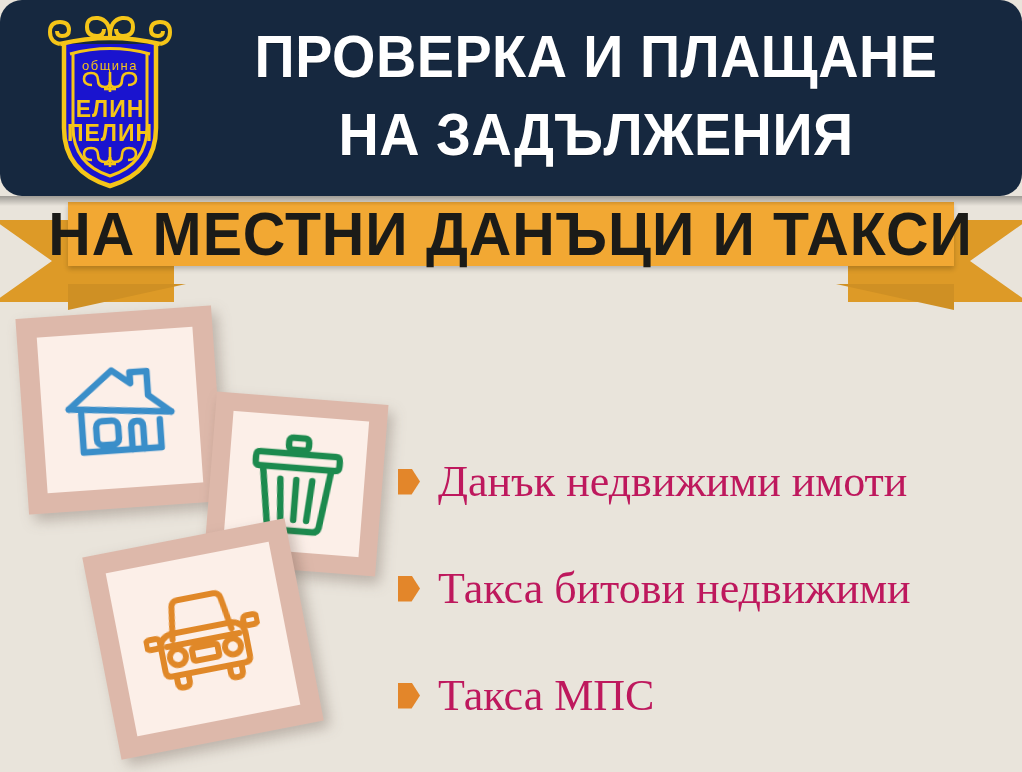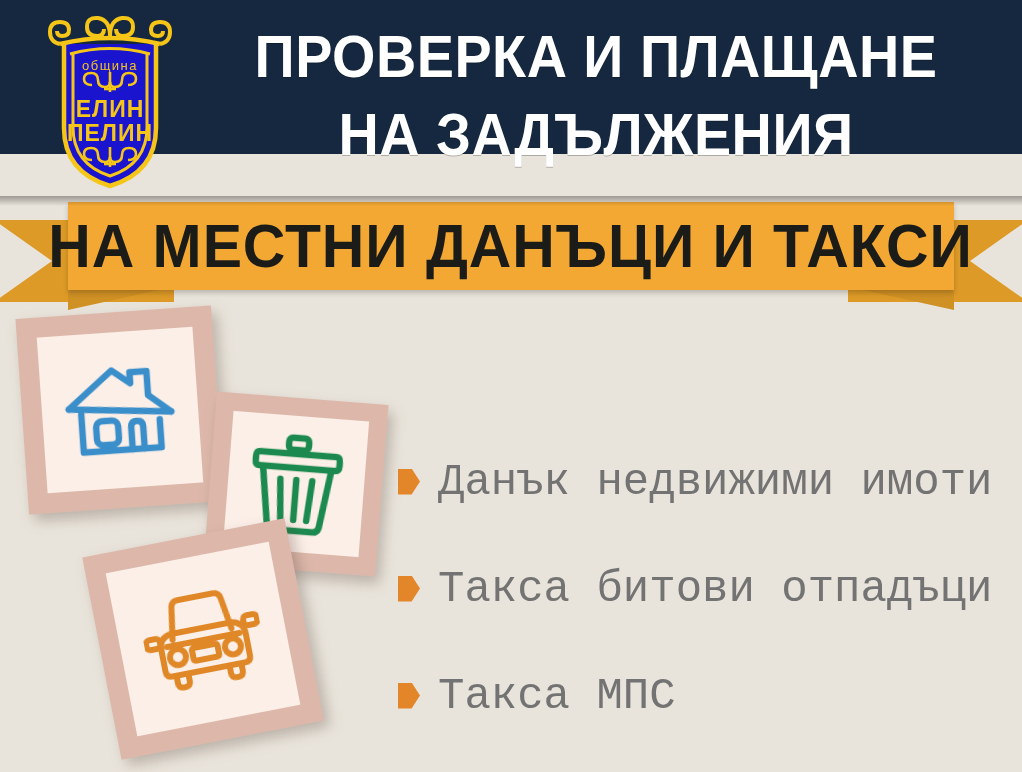--- a/index.html
+++ b/index.html
@@ -14,23 +14,24 @@
     font-family: "Liberation Sans", sans-serif;
     overflow: hidden;
     position: relative;
   }
 
   
   .header {
     position: absolute;
     left: 0; top: 0;
     width: 1022px;
-    height: 154px;
+    height: 196px;
     background: #16283f;
     z-index: 10;
+    border-radius: 22px;
   }
   .header-shadow {
     position: absolute;
     left: 0; top: 196px;
     width: 1022px;
     height: 10px;
     background: linear-gradient(to bottom, rgba(0,0,0,0.32), rgba(0,0,0,0));
     z-index: 9;
   }
 
@@ -92,21 +93,21 @@
     top: 86px;
     width: 118px; height: 26px;
     background: #cf9024;
   }
   .ribbon-fold.left  { left: 68px;  clip-path: polygon(0 0, 118px 0, 0 26px); }
   .ribbon-fold.right { right: 68px; clip-path: polygon(0 0, 118px 0, 118px 26px); }
   
   .ribbon-main {
     position: absolute;
     left: 68px; top: 4px;
-    width: 886px; height: 88px;
+    width: 886px; height: 64px;
     background: #f2a833;
     box-shadow: 0 3px 5px rgba(0,0,0,0.20);
     display: flex;
     align-items: center;
     justify-content: center;
     text-align: center;
   }
   .ribbon-text {
     color: #1b1b18;
     font-family: "Liberation Sans Narrow", "Liberation Sans", sans-serif;
@@ -170,24 +171,24 @@
     height: 107px;
   }
   .bullet-marker {
     flex: 0 0 auto;
     width: 22px; height: 26px;
     margin-right: 18px;
     background: #e3862a;
     clip-path: polygon(0 0, 62% 0, 100% 50%, 62% 100%, 0 100%);
   }
   .bullet-label {
-    font-family: Liberation Mono, monospace;
+    font-family: Liberation Serif, serif;
     font-size: 44px;
     line-height: 46px;
-    color: #737373;
+    color: #be185d;
     white-space: nowrap;
   }
 </style>
 </head>
 <body>
 
 <div class="header">
 
   <div class="crest">
     <svg viewBox="0 0 136 180" xmlns="http://www.w3.org/2000/svg">
@@ -303,21 +304,21 @@
 
 <div class="bullet-list">
 
   <div class="bullet-item">
     <span class="bullet-marker"></span>
     <span class="bullet-label">Данък недвижими имоти</span>
   </div>
 
   <div class="bullet-item">
     <span class="bullet-marker"></span>
-    <span class="bullet-label">Такса битови отпадъци</span>
+    <span class="bullet-label">Такса битови недвижими</span>
   </div>
 
   <div class="bullet-item">
     <span class="bullet-marker"></span>
     <span class="bullet-label">Такса МПС</span>
   </div>
 
 </div>
 
 </body></html>

